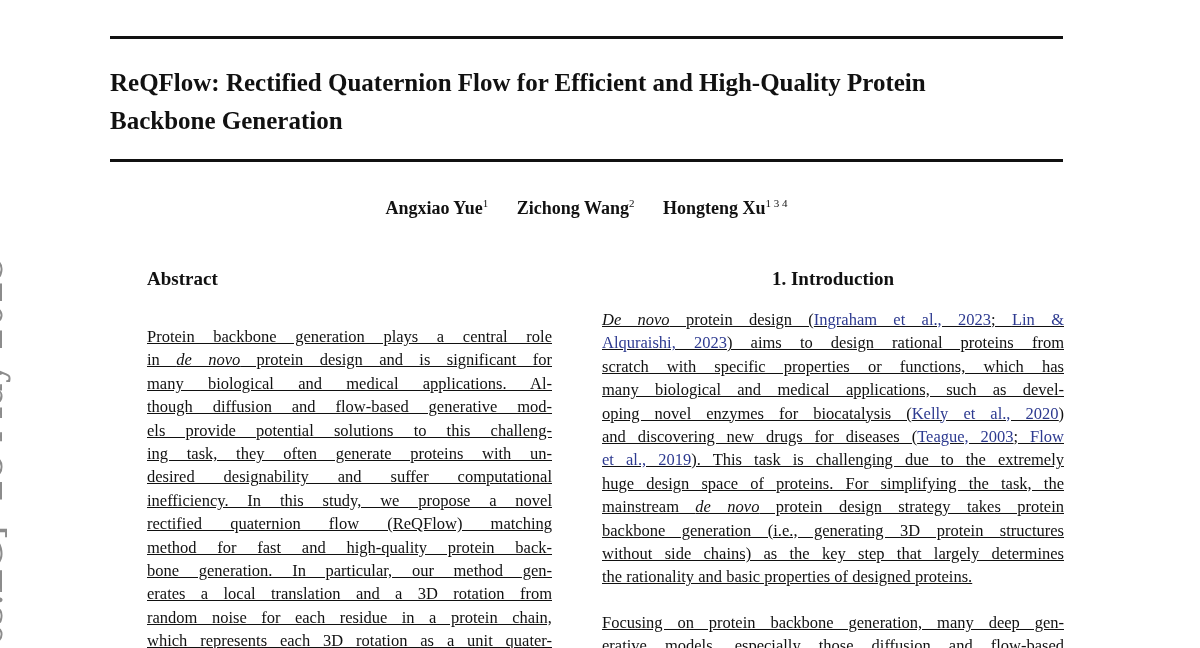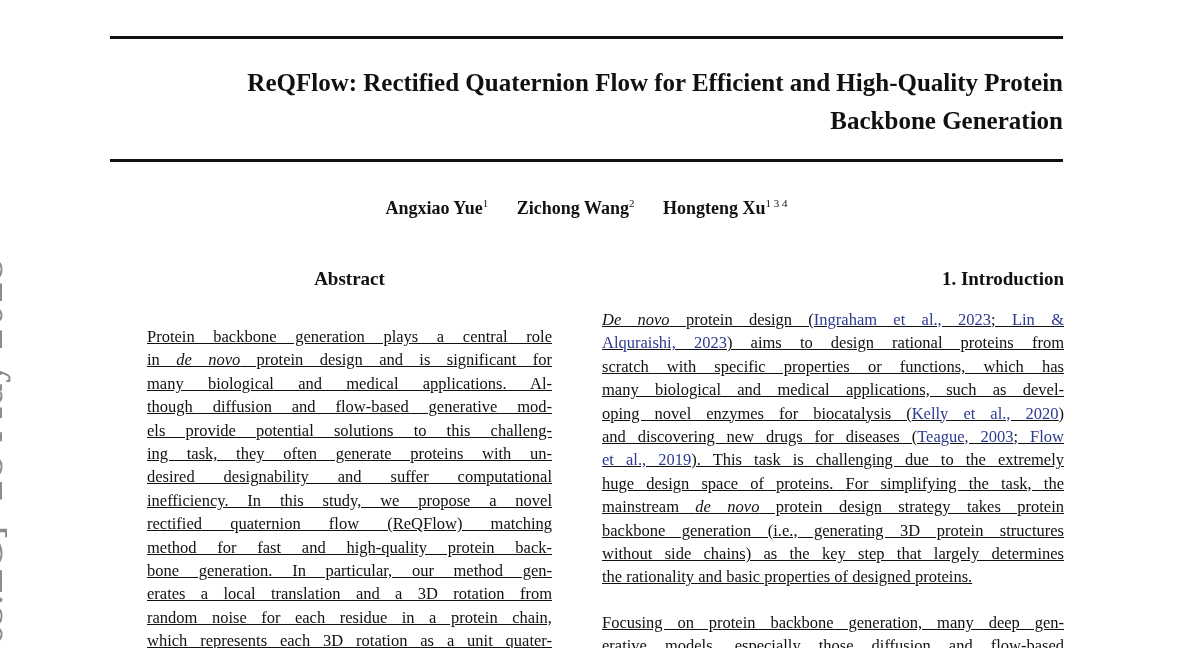--- a/index.html
+++ b/index.html
@@ -10,34 +10,34 @@
     color: #111111;
   }
   .rule {
     position: absolute; left: 110px; width: 953px; height: 3px;
     background: #111111;
   }
   .rule-top { top: 36px; }
   .rule-bottom { top: 159px; }
   .title-block {
     position: absolute; left: 110px; top: 64px; width: 953px;
-    text-align: right; font-weight: bold; font-size: 25px; line-height: 38px;
+    text-align: left; font-weight: bold; font-size: 25px; line-height: 38px;
   }
   .title-line { white-space: nowrap; }
   .authors-row {
     position: absolute; left: 110px; top: 197px; width: 953px;
     text-align: center; font-size: 18px; font-weight: bold;
   }
   .author { margin: 12px 12px; white-space: pre; }
   .author sup { font-weight: normal; font-size: 11px; white-space: pre; }
   .abstract-col { position: absolute; left: 147px; top: 268px; width: 405px; }
   .intro-col    { position: absolute; left: 602px; top: 268px; width: 462px; }
   .section-heading { font-size: 19px; font-weight: bold; }
-  .abstract-heading { text-align: center; }
-  .intro-heading { text-align: right; }
+  .abstract-heading { }
+  .intro-heading { text-align: center; }
   .abstract-body { position: absolute; left: 0; top: 57px; width: 405px; }
   .intro-body    { position: absolute; left: 0; top: 40px; width: 462px; }
   .line {
     font-size: 16.5px; line-height: 23.4px;
     text-align: justify; text-align-last: justify; text-decoration: underline;
   }
   .line.end { text-align-last: left; }
   .line.para { margin-top: 22px; }
   .line .i { font-style: italic; }
   .line .c { color: var(--cite, #2d3a90); }

